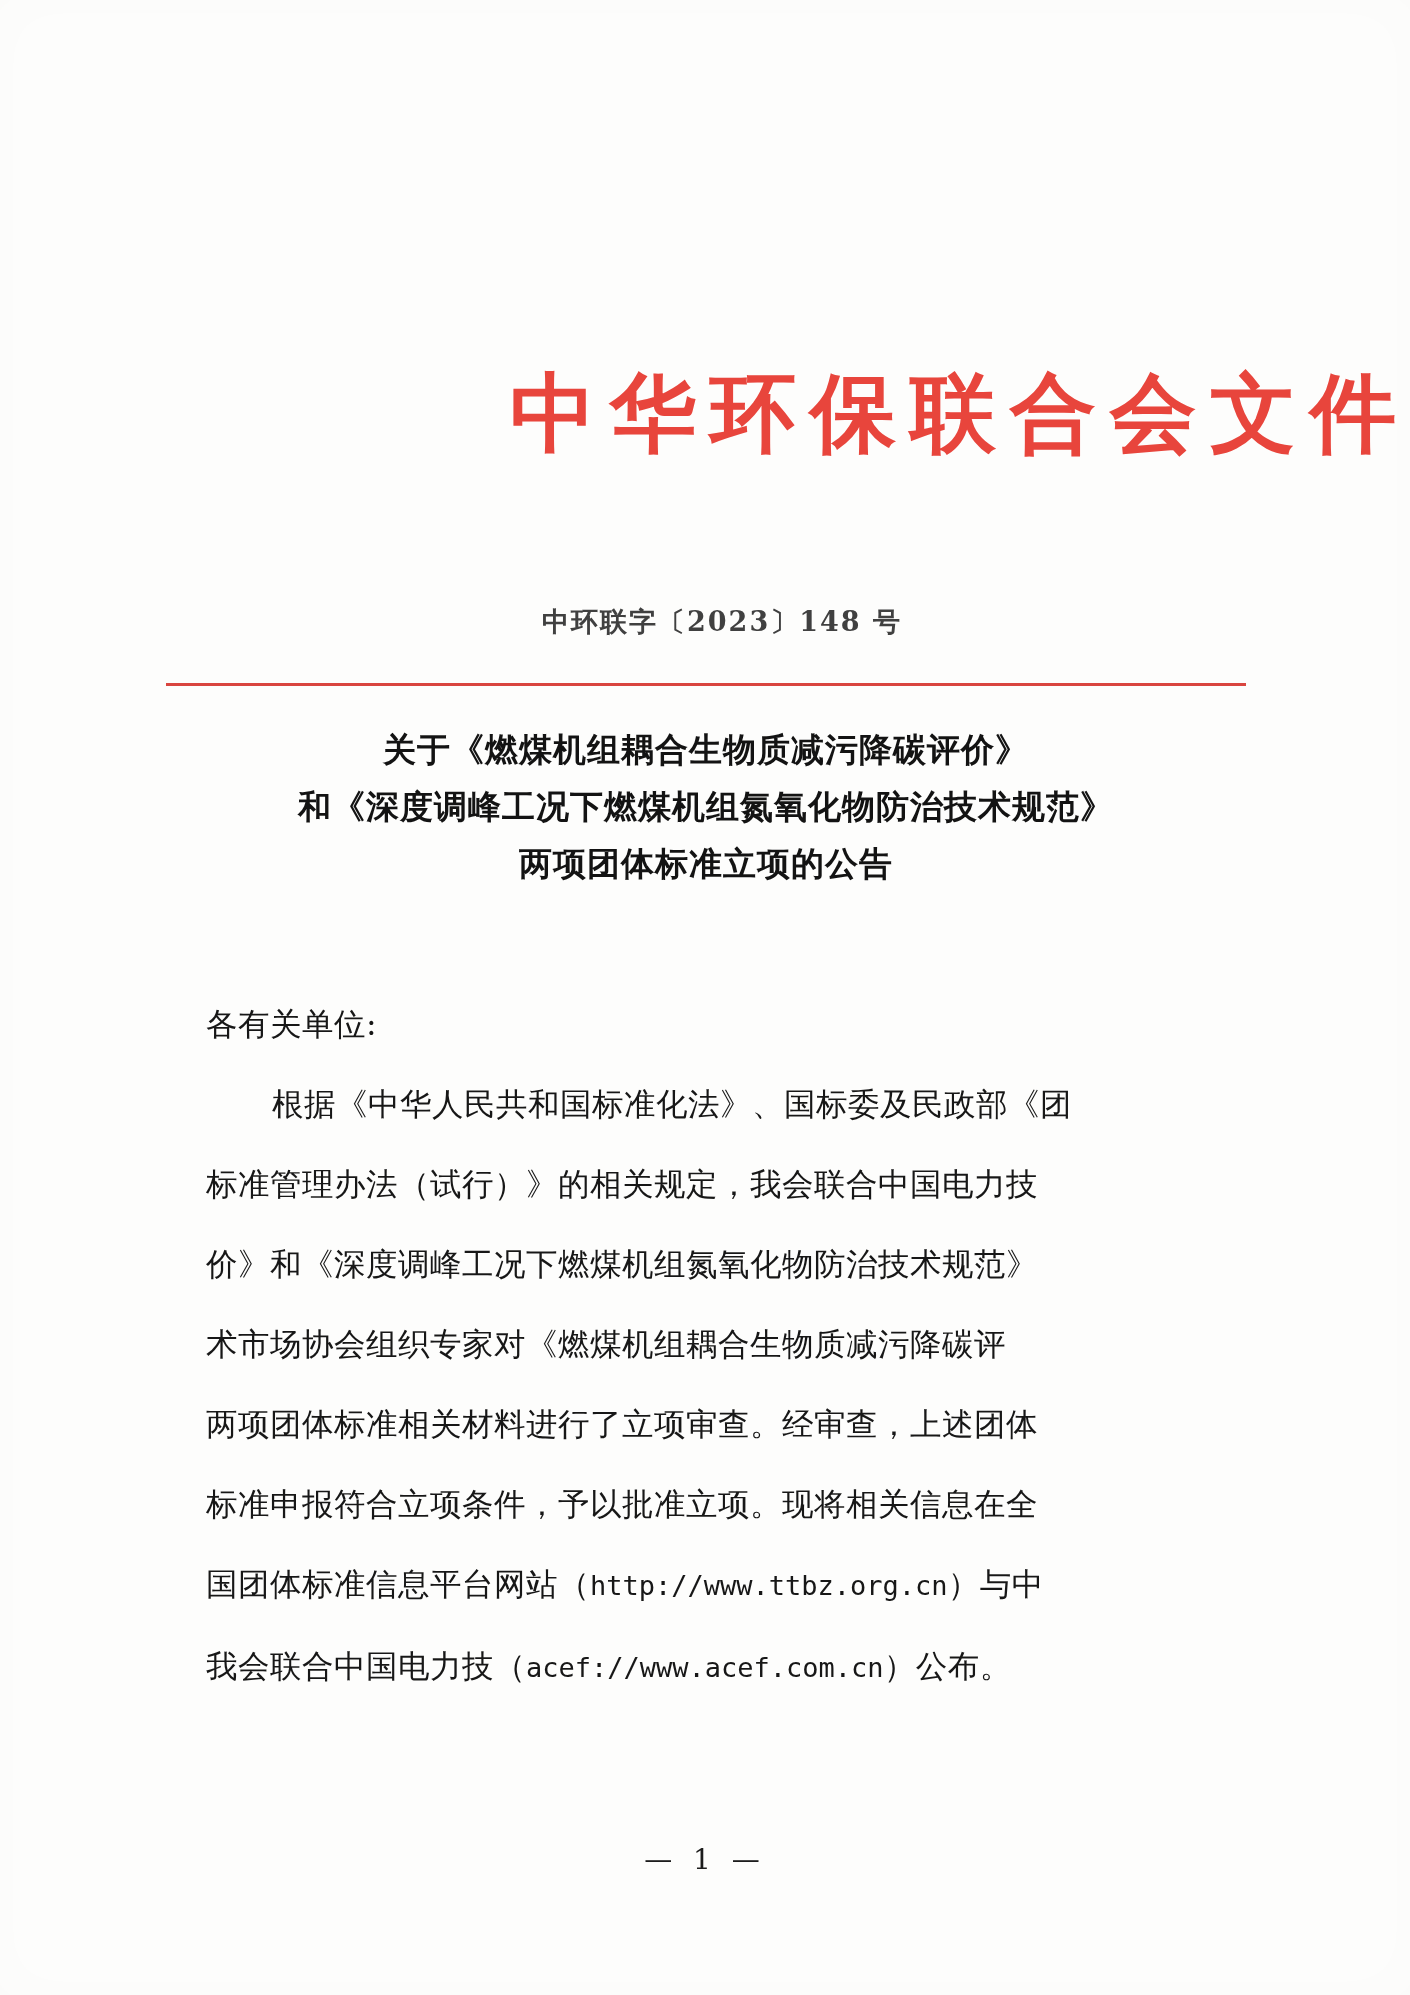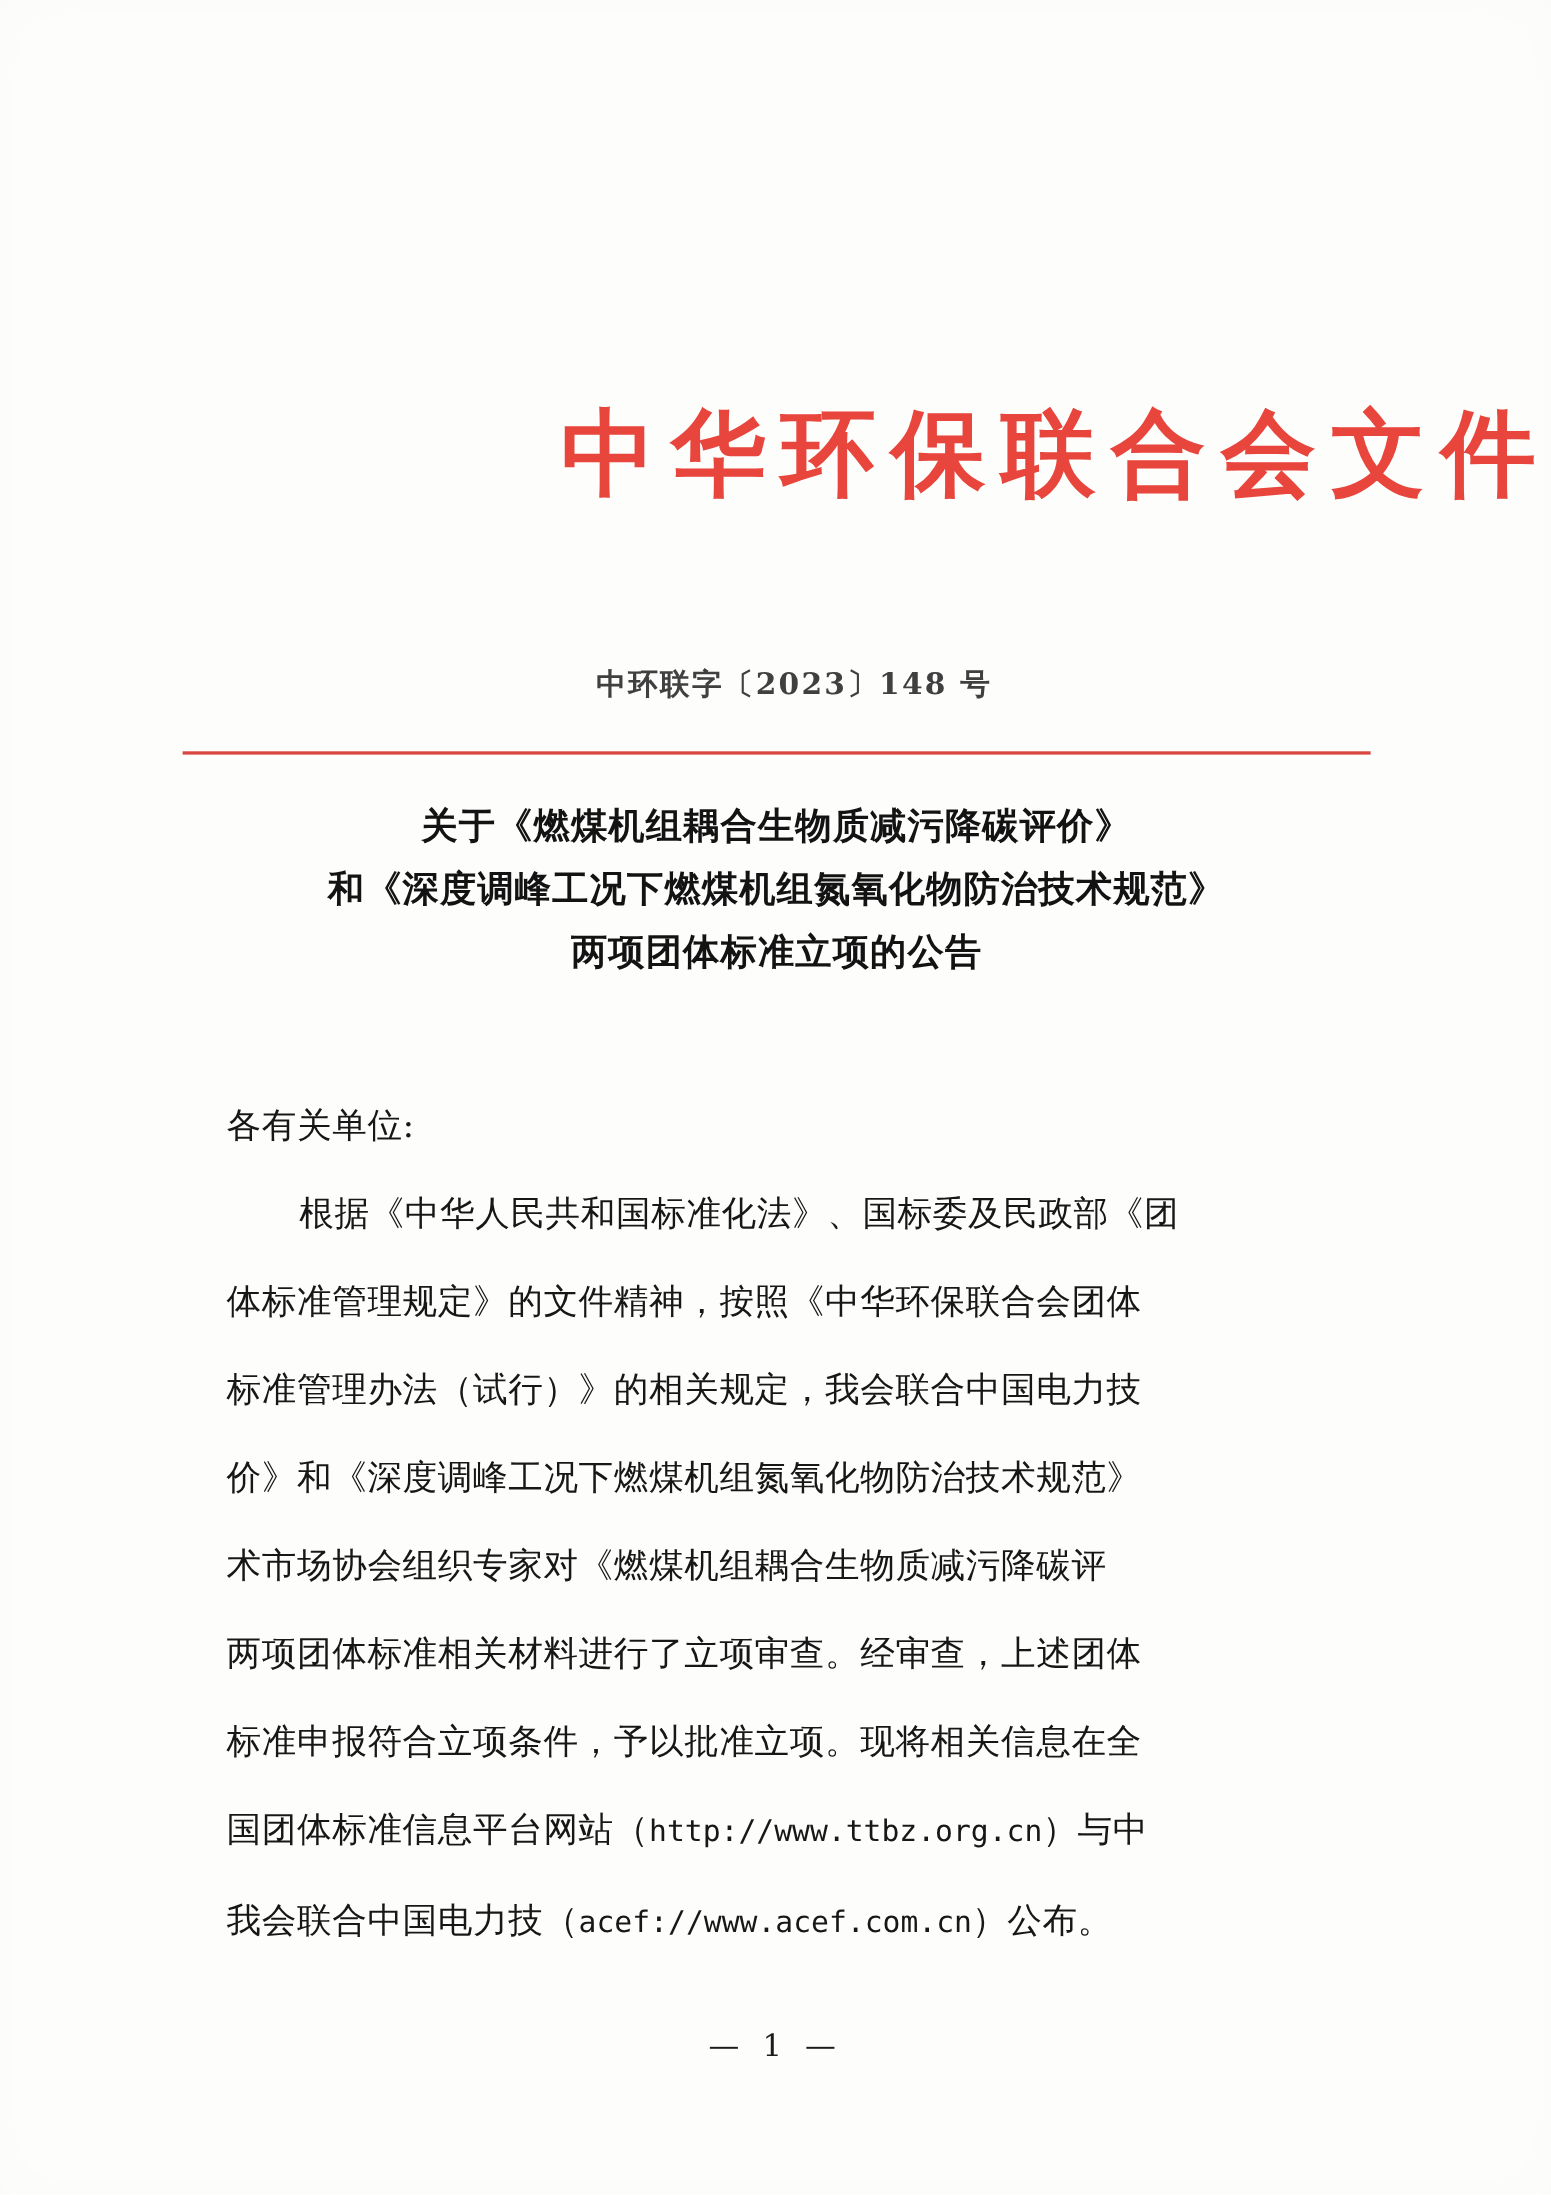--- a/index.html
+++ b/index.html
@@ -66,21 +66,21 @@
     background: #d9453f;
   }
 
   
   .doc-title {
     position: absolute;
     top: 722px;
     left: 175px;
     width: 1062px;
     text-align: center;
-    font-family: Liberation Sans, sans-serif;
+    font-family: Liberation Serif, serif;
     font-weight: 700;
     font-size: 33px;
     line-height: 57px;
     letter-spacing: 1px;
     color: #131313;
   }
   .doc-title .tline { display: block; white-space: nowrap; }
 
   
   .body-block {
@@ -144,21 +144,20 @@
 
   <div class="doc-title">
     <span class="tline">关于《燃煤机组耦合生物质减污降碳评价》</span>
     <span class="tline">和《深度调峰工况下燃煤机组氮氧化物防治技术规范》</span>
     <span class="tline">两项团体标准立项的公告</span>
   </div>
 
   <div class="body-block">
     <p>各有关单位:</p>
     <p class="indent2">根据《中华人民共和国标准化法》、国标委及民政部《团</p>
-    <p>体标准管理规定》的文件精神，按照《中华环保联合会团体</p>
     <p>标准管理办法（试行）》的相关规定，我会联合中国电力技</p>
     <p>价》和《深度调峰工况下燃煤机组氮氧化物防治技术规范》</p>
     <p>术市场协会组织专家对《燃煤机组耦合生物质减污降碳评</p>
     <p>两项团体标准相关材料进行了立项审查。经审查，上述团体</p>
     <p>标准申报符合立项条件，予以批准立项。现将相关信息在全</p>
     <p><span>国团体标准信息平台网站（</span><span class="mono-url">http://www.ttbz.org.cn</span><span>）与中</span></p>
     <p><span>我会联合中国电力技（</span><span class="mono-url">acef://www.acef.com.cn</span><span>）公布。</span></p>
   </div>
 
   <div class="footer">— 1 —</div>

